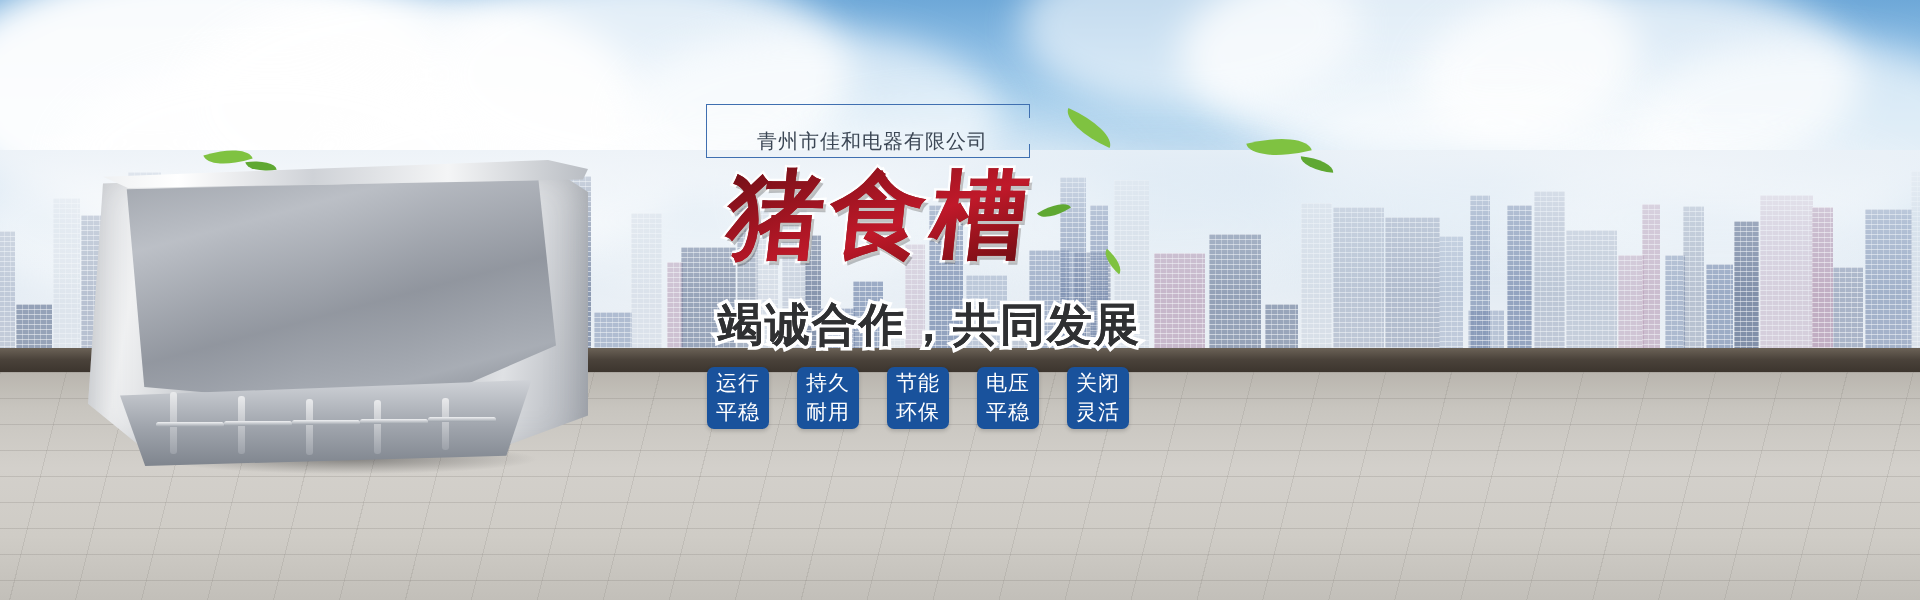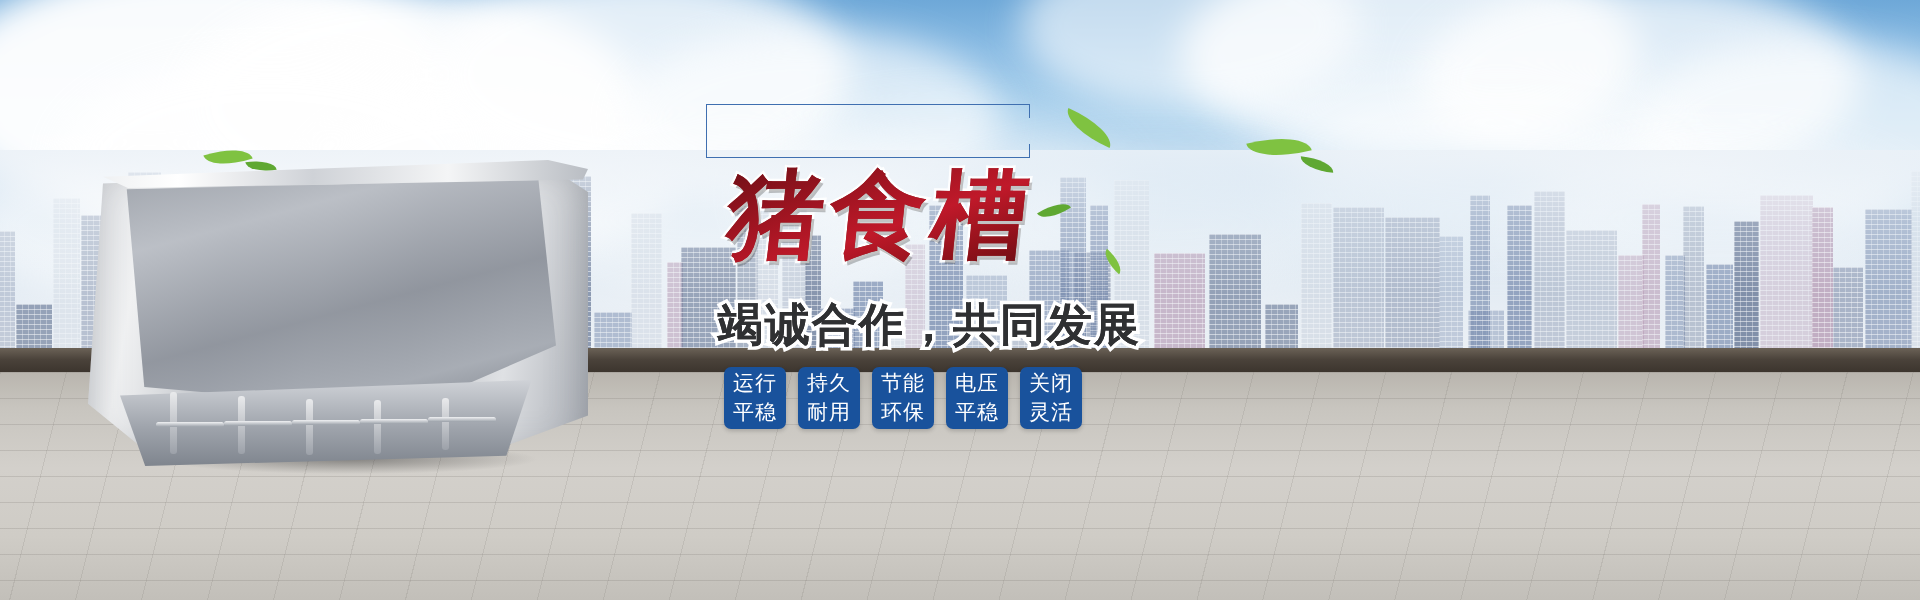--- a/index.html
+++ b/index.html
@@ -174,21 +174,21 @@
     paint-order:stroke fill;
   }
   .subtitle-fg{
     position:absolute;left:18px;top:200px;
     font-family:"DejaVu Sans","Liberation Sans",sans-serif;
     font-size:45px;font-weight:bold;letter-spacing:2px;white-space:nowrap;
     color:#2f3032;
   }
 
   .badges{
-    position:absolute;left:24px;top:272px;display:flex;gap:12px;
+    position:absolute;left:7px;top:272px;display:flex;gap:28px;
   }
   .badge{
     width:62px;height:62px;border-radius:7px;background:#19529c;
     color:#ffffff;font-family:"DejaVu Sans","Liberation Sans",sans-serif;
     font-size:21px;line-height:29px;font-weight:normal;
     display:flex;flex-direction:column;align-items:center;justify-content:center;
     letter-spacing:1px;
     box-shadow:0 2px 4px rgba(0,0,0,.18);
   }
   .badge span{display:block;}
@@ -308,20 +308,21 @@
   <div class="leaf dk" style="left:246px;top:160px;width:30px;height:12px;transform:rotate(-8deg);"></div>
   <div class="leaf" style="left:1062px;top:118px;width:54px;height:20px;transform:rotate(24deg);"></div>
   <div class="leaf dk" style="left:1038px;top:204px;width:32px;height:13px;transform:rotate(-32deg);"></div>
   <div class="leaf" style="left:1100px;top:256px;width:26px;height:11px;transform:rotate(42deg);"></div>
   <div class="leaf" style="left:1248px;top:136px;width:62px;height:22px;transform:rotate(-14deg);"></div>
   <div class="leaf dk" style="left:1300px;top:158px;width:34px;height:13px;transform:rotate(6deg);"></div>
 
   <div class="text-zone">
 
     <div class="frame-box"></div>
+    <div class="company">青州市佳和电器有限公司</div>
 
     <div class="title">猪食槽</div>
     <div class="title-grad">猪食槽</div>
 
     <div class="subtitle">竭诚合作，共同发展</div>
     <div class="subtitle-fg">竭诚合作，共同发展</div>
 
     <div class="badges">
       <div class="badge">
         <span>运行</span>

